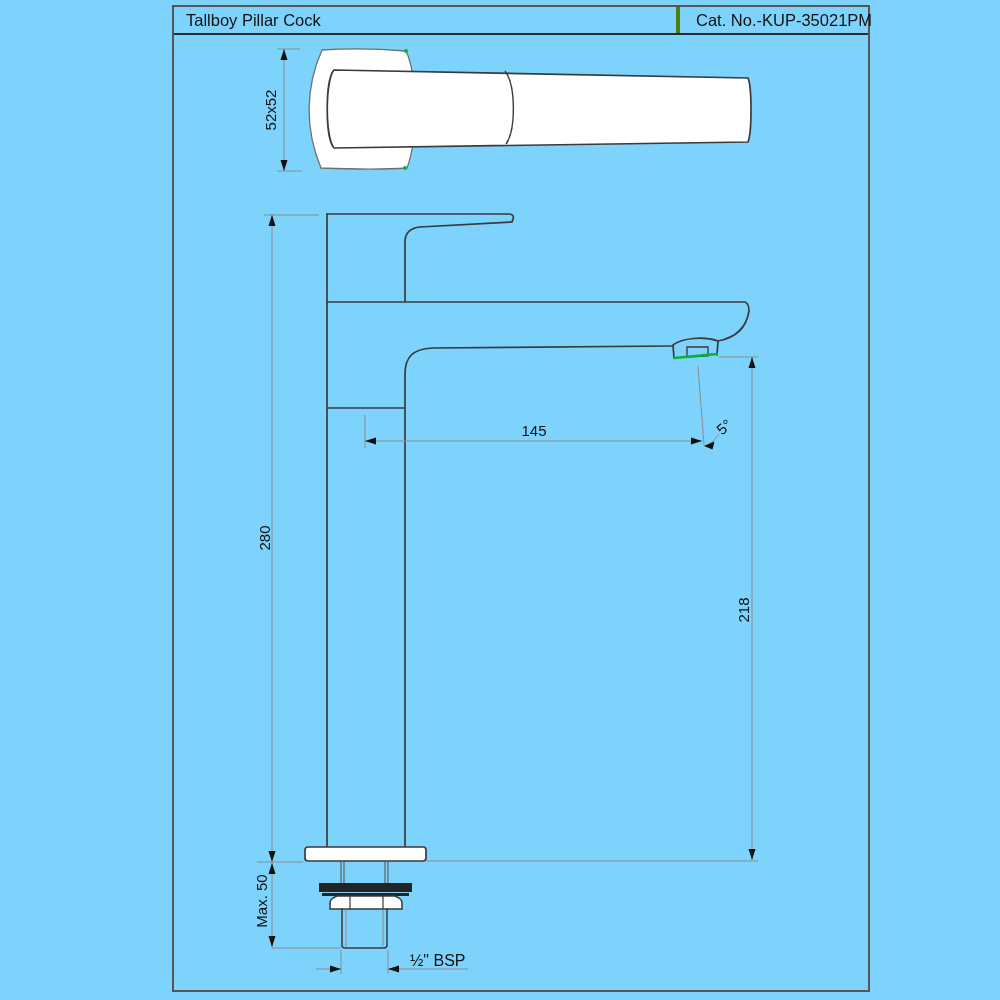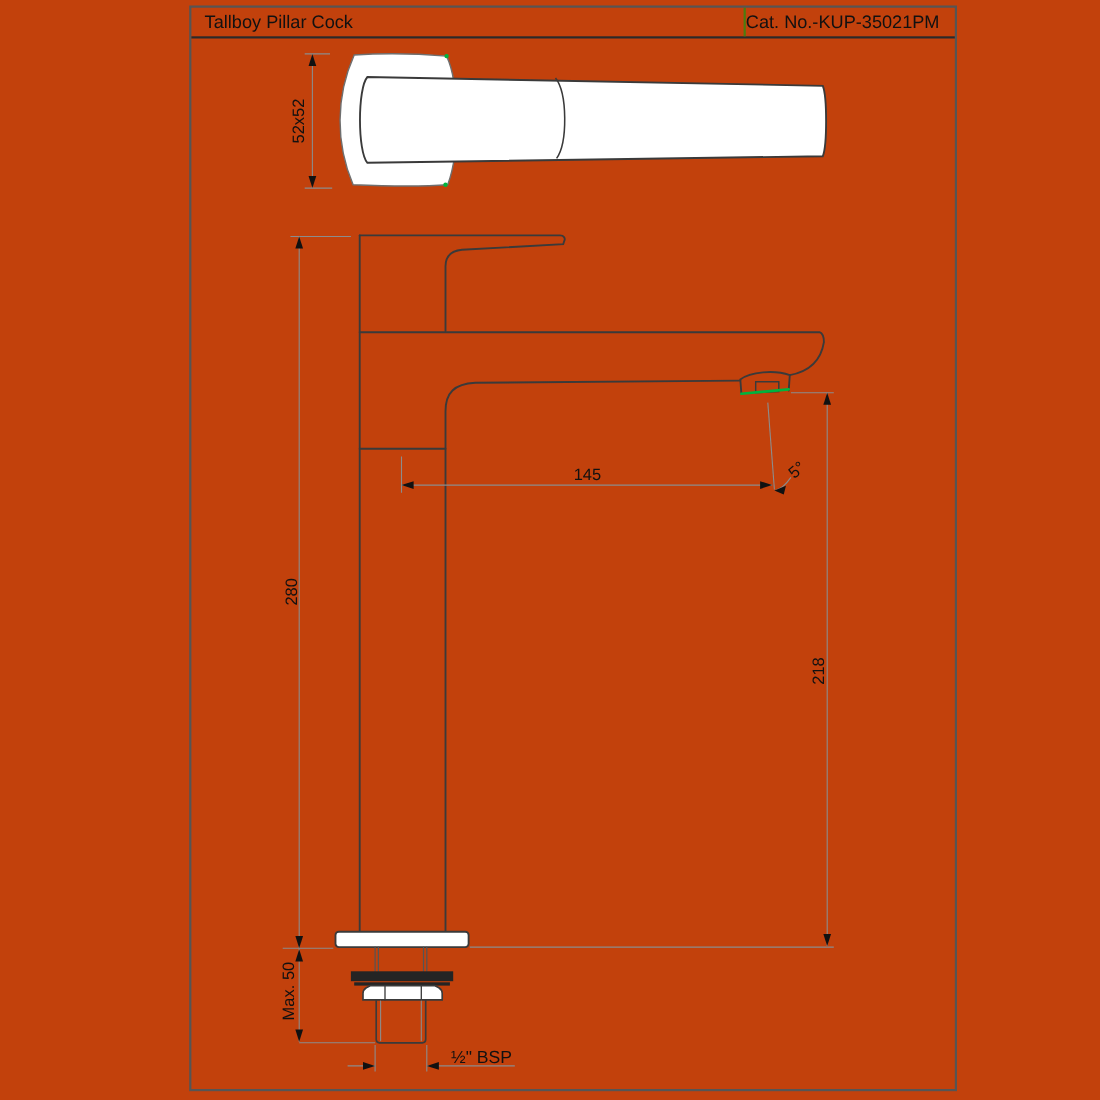--- a/index.html
+++ b/index.html
@@ -1,24 +1,24 @@
 <!DOCTYPE html>
 <html><head>
 <meta charset="utf-8">
 <style>
   html,body{margin:0;padding:0;background:#ffffff;}
-  #stage{position:relative;width:1000px;height:1000px;background:#c2410c;overflow:hidden;
+  #stage{position:relative;width:1000px;height:1000px;background:#7dd3fc;overflow:hidden;
          font-family:"Liberation Sans",sans-serif;}
   #sheet{position:absolute;left:172px;top:5px;width:698px;height:987px;
          border:2px solid #555;box-sizing:border-box;background:transparent;}
   #titlebar{display:flex;height:28px;border-bottom:2px solid #2a2a2a;box-sizing:border-box;}
   #titlebar .cell{display:flex;align-items:center;font-size:16.5px;color:#111;
                   white-space:nowrap;box-sizing:border-box;}
   #title-left{flex:1;padding-left:12px;}
-  #title-right{width:192px;border-left:2px solid #4d7c0f;padding-left:0;}
+  #title-right{width:192px;border-left:4px solid #4d7c0f;padding-left:16px;}
   #draw{position:absolute;left:0;top:0;width:1000px;height:1000px;pointer-events:none;}
   svg text{font-family:"Liberation Sans",sans-serif;fill:#111;}
 </style>
 </head>
 <body>
 
 <div id="stage">
 
   <div id="sheet">
     <div id="titlebar">

